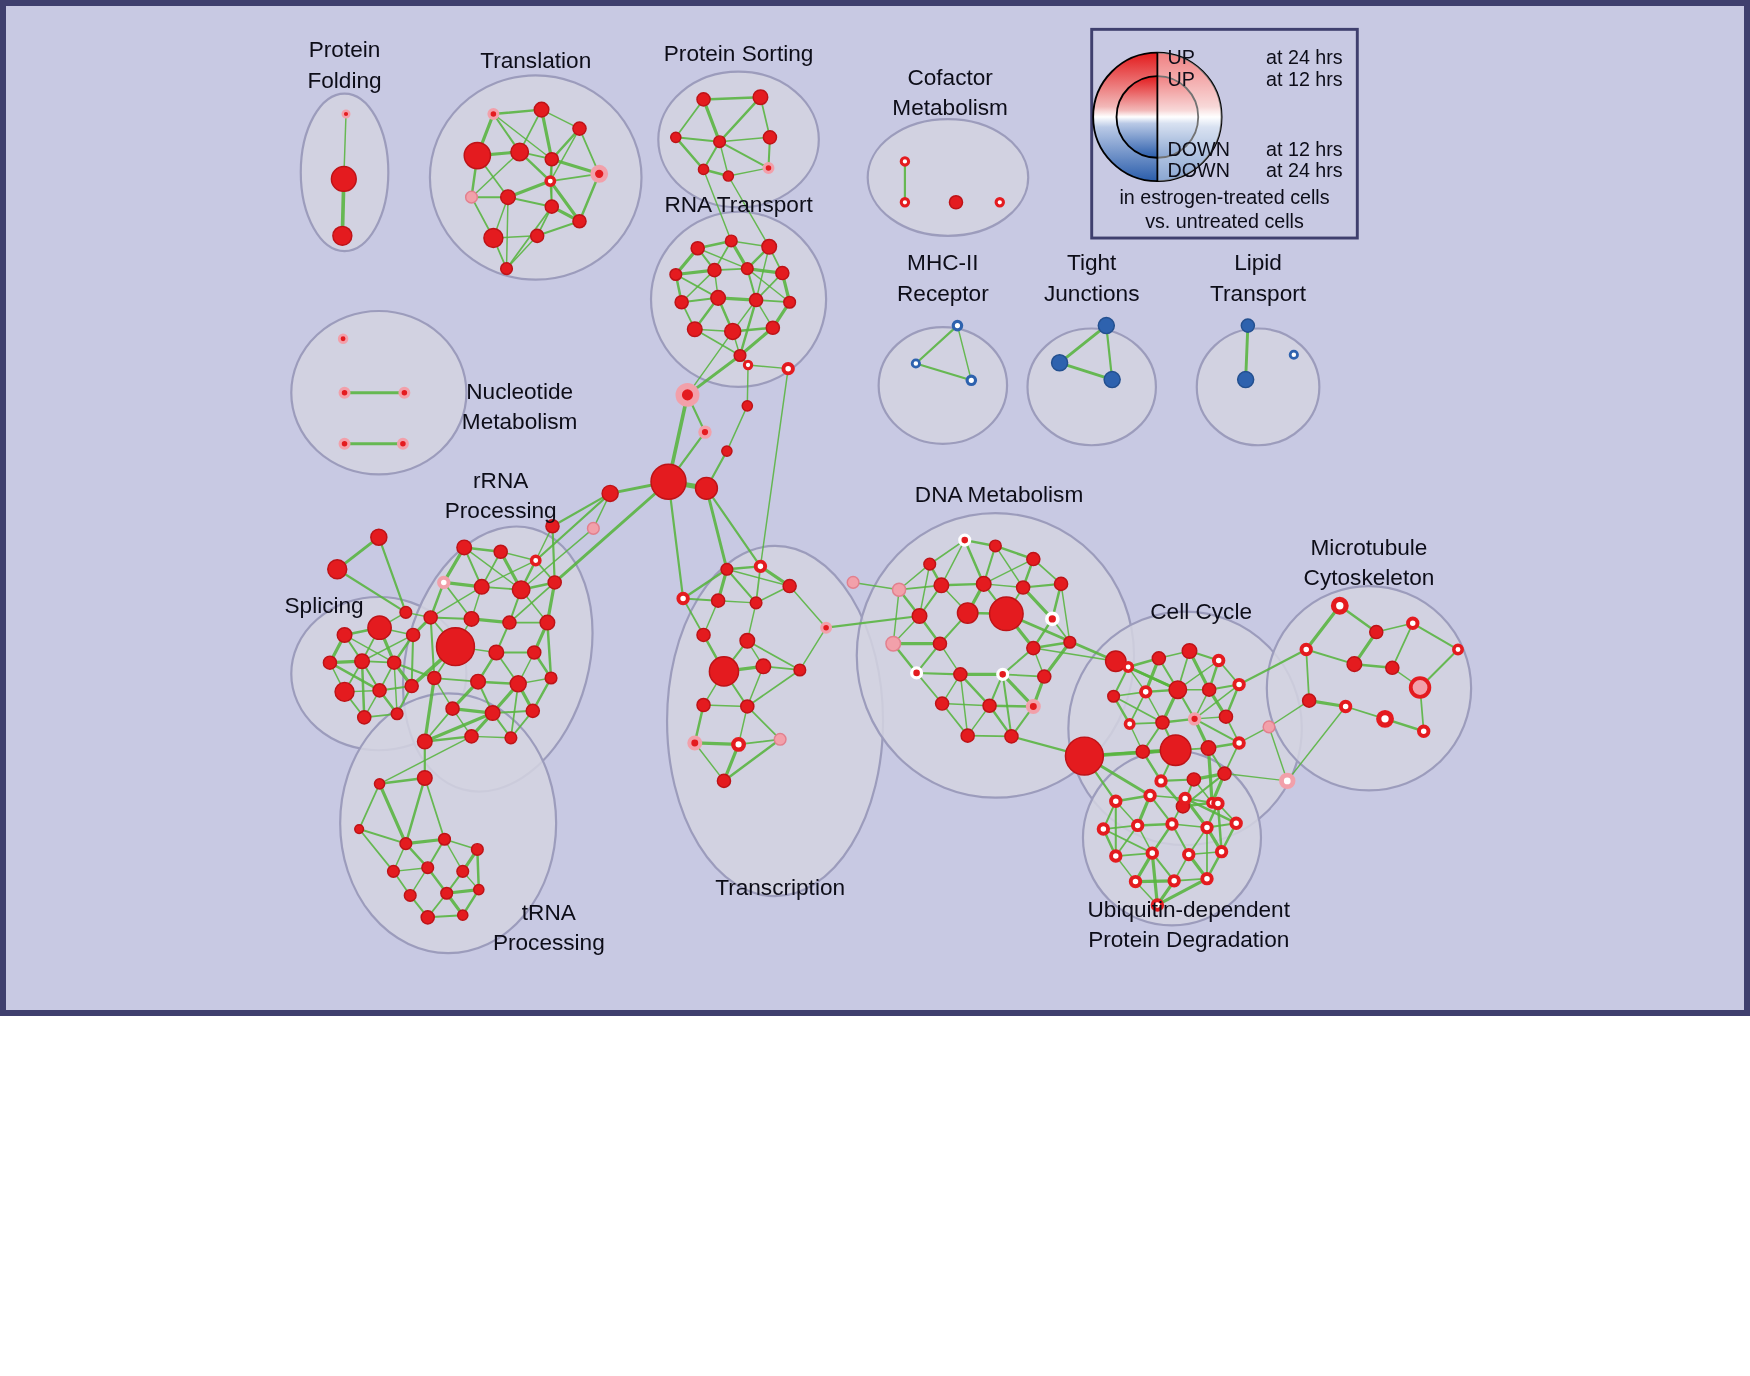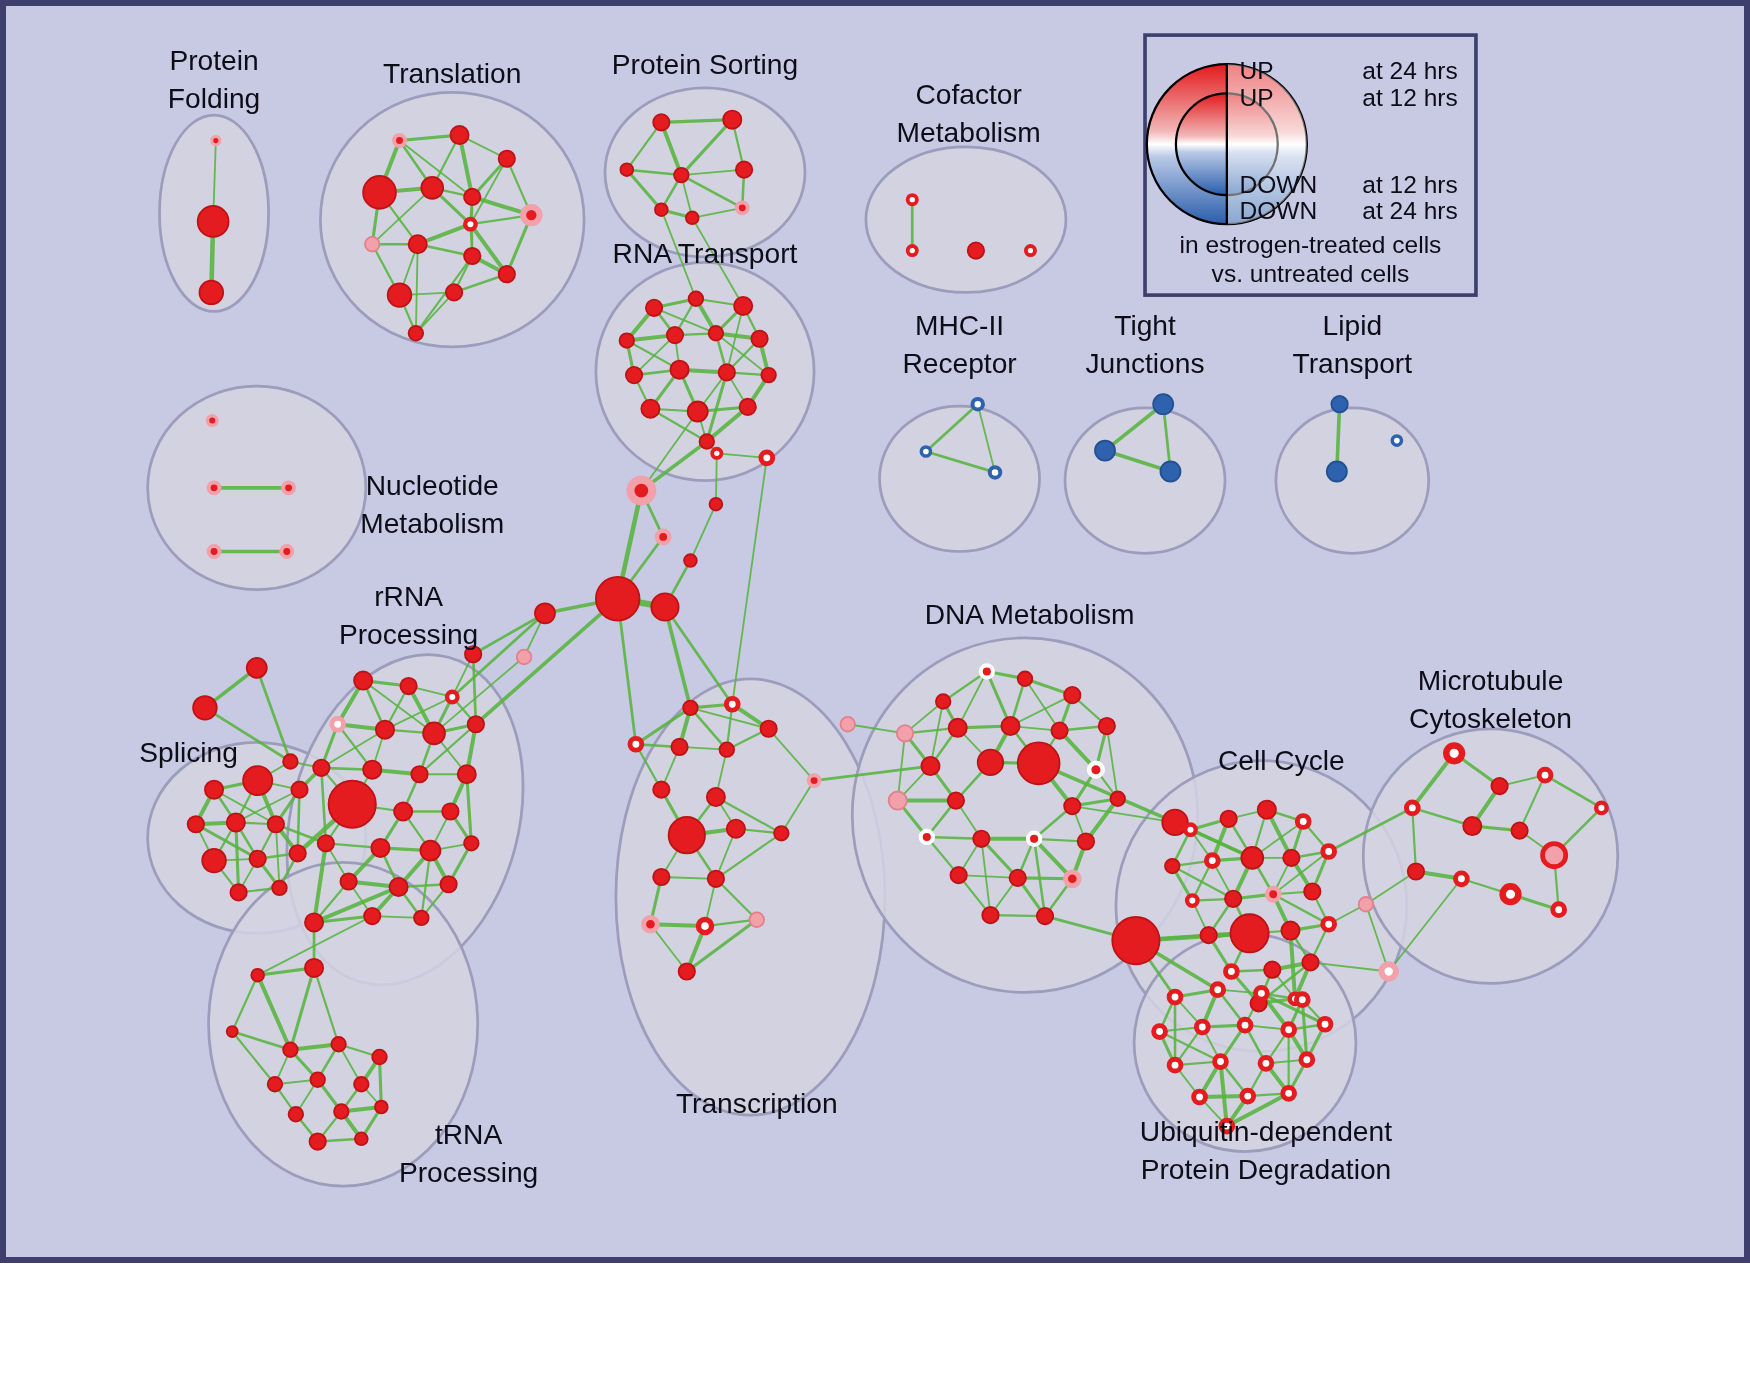--- a/index.html
+++ b/index.html
@@ -1,17 +1,17 @@
 <!DOCTYPE html>
 <html><head>
 <meta charset="utf-8">
 <style>
   html,body{margin:0;padding:0;background:#ffffff;}
   .frame{
-    width:1750px;height:1263px;box-sizing:border-box;
+    width:1750px;height:1016px;box-sizing:border-box;
     border:6px solid #3f3f6e;background:#c8c9e3;position:relative;overflow:hidden;
   }
   svg{display:block;width:100%;height:100%;}
   svg text{font-family:"Liberation Sans","DejaVu Sans",sans-serif;fill:#0d0d18;}
   .clabel{font-size:31px;}
   .legend-label{font-size:27px;}
   .legend-time{font-size:27px;text-anchor:end;}
   .legend-foot{font-size:27px;text-anchor:middle;}
 </style>
 </head>

